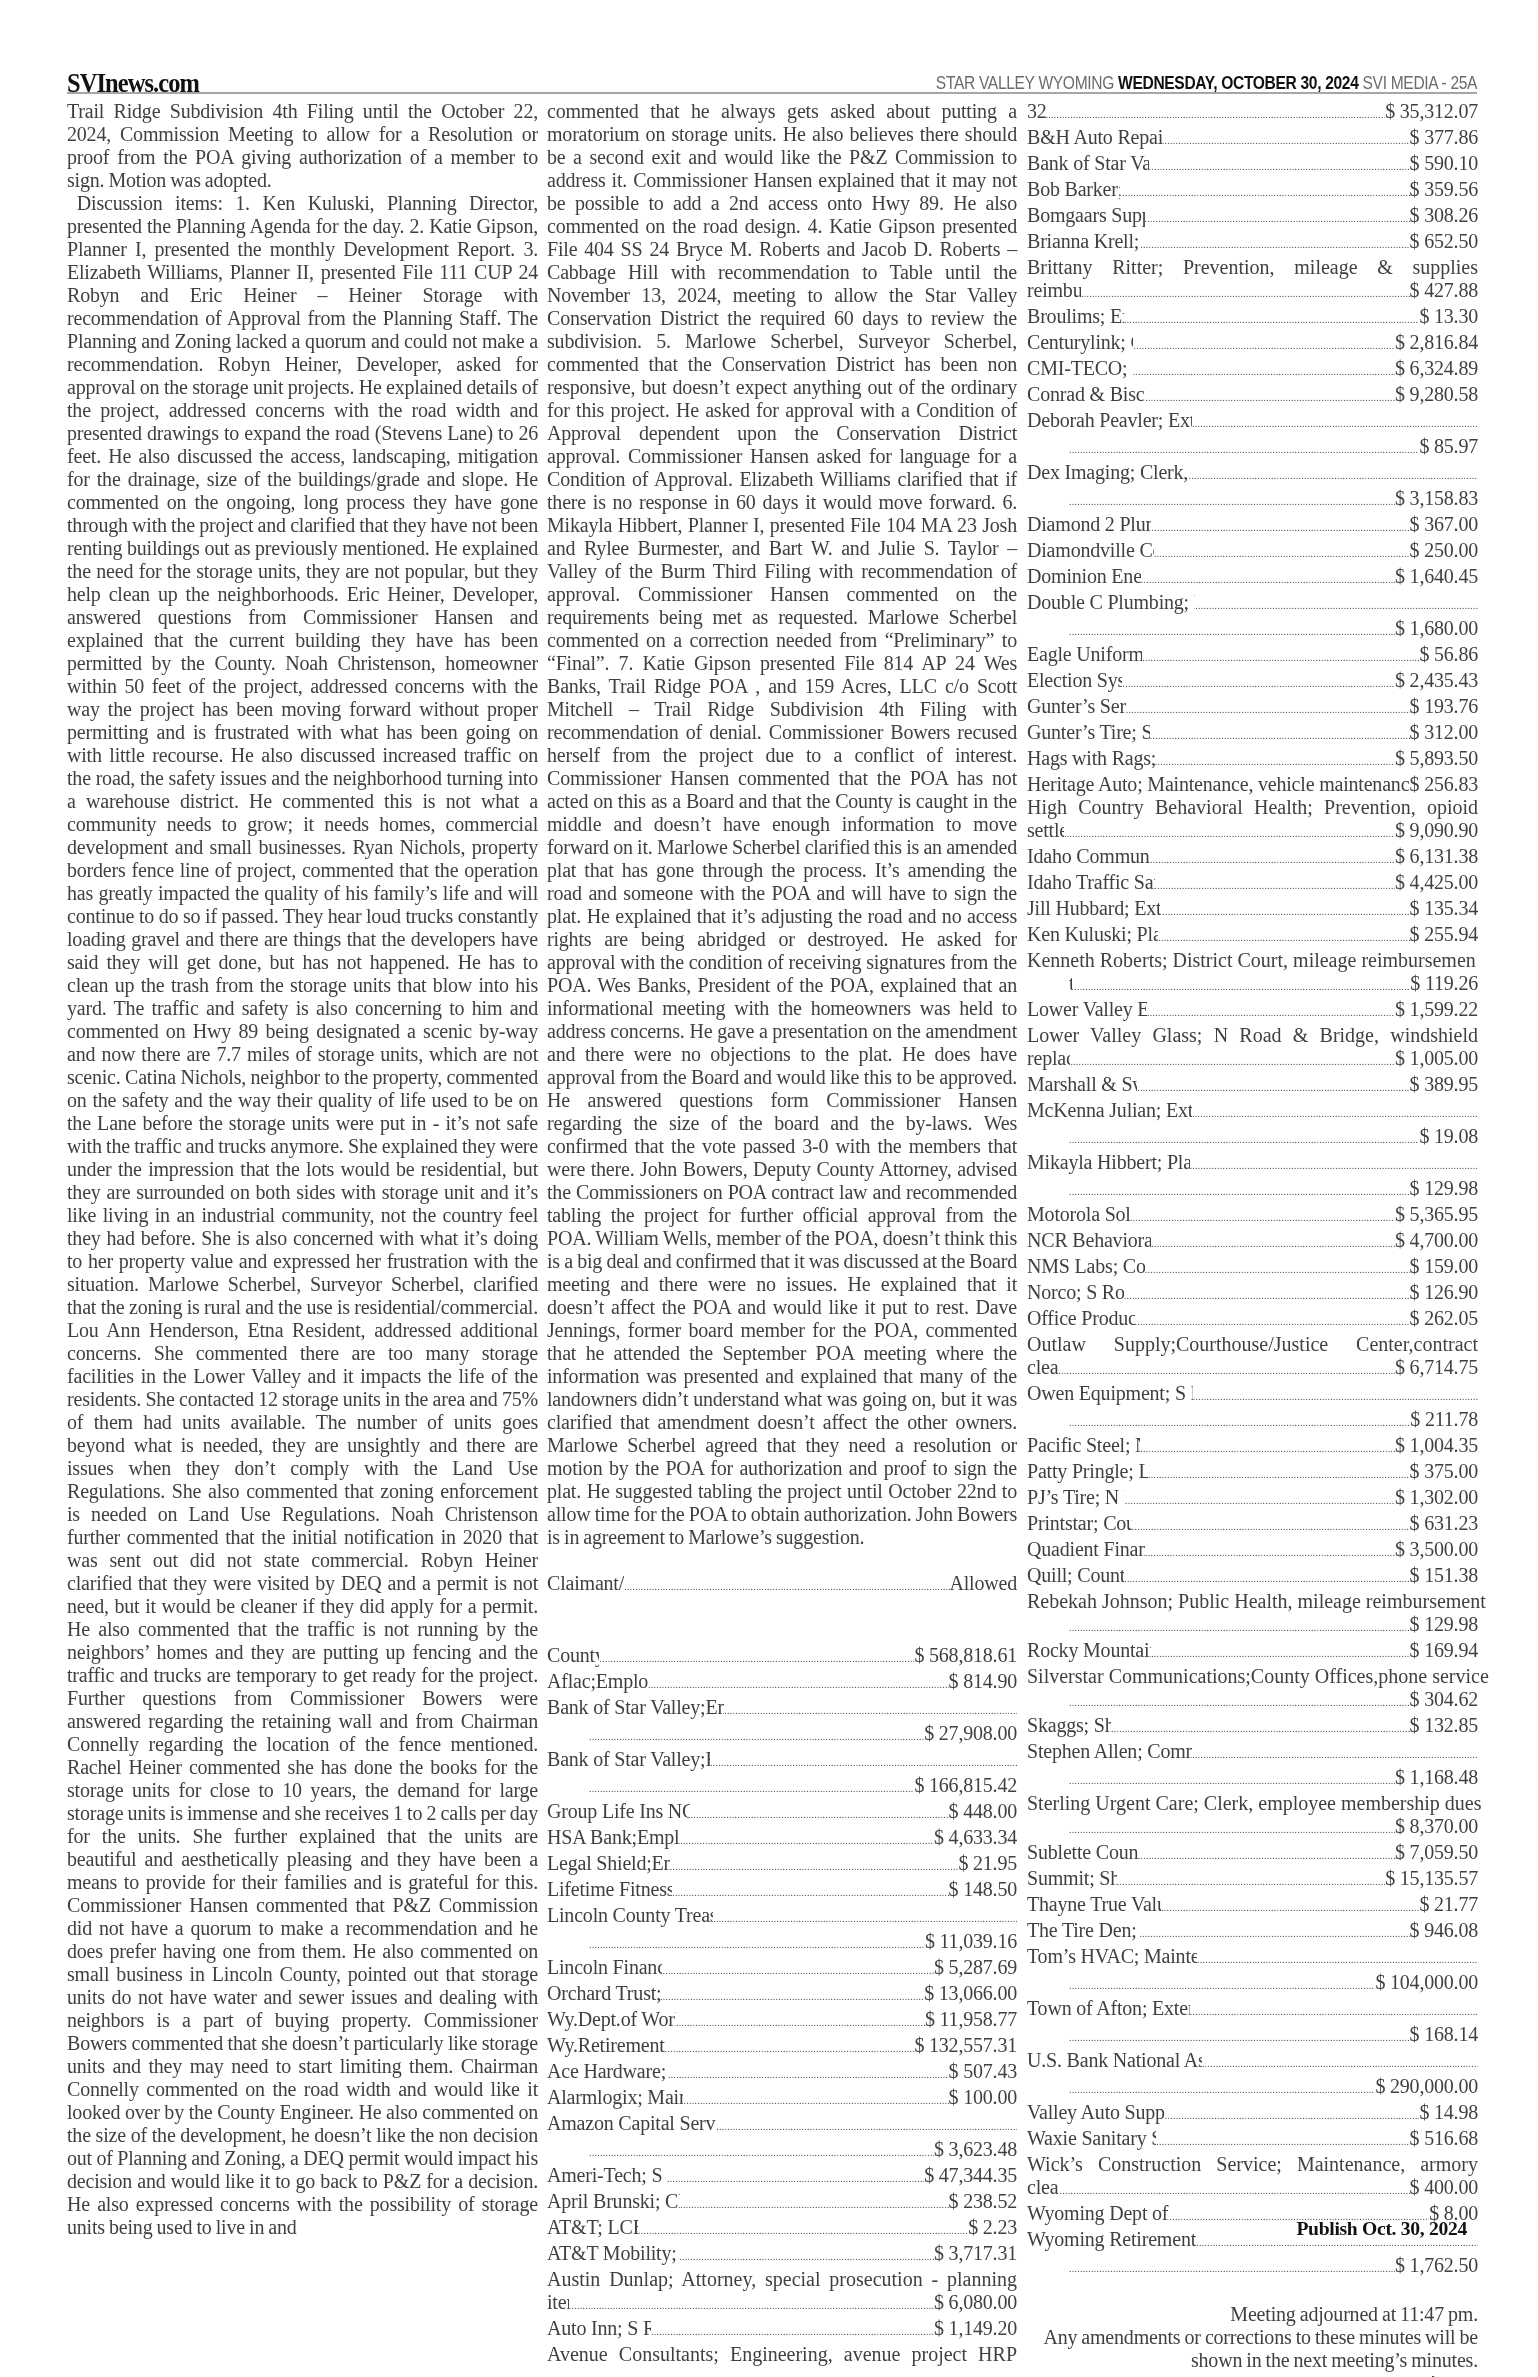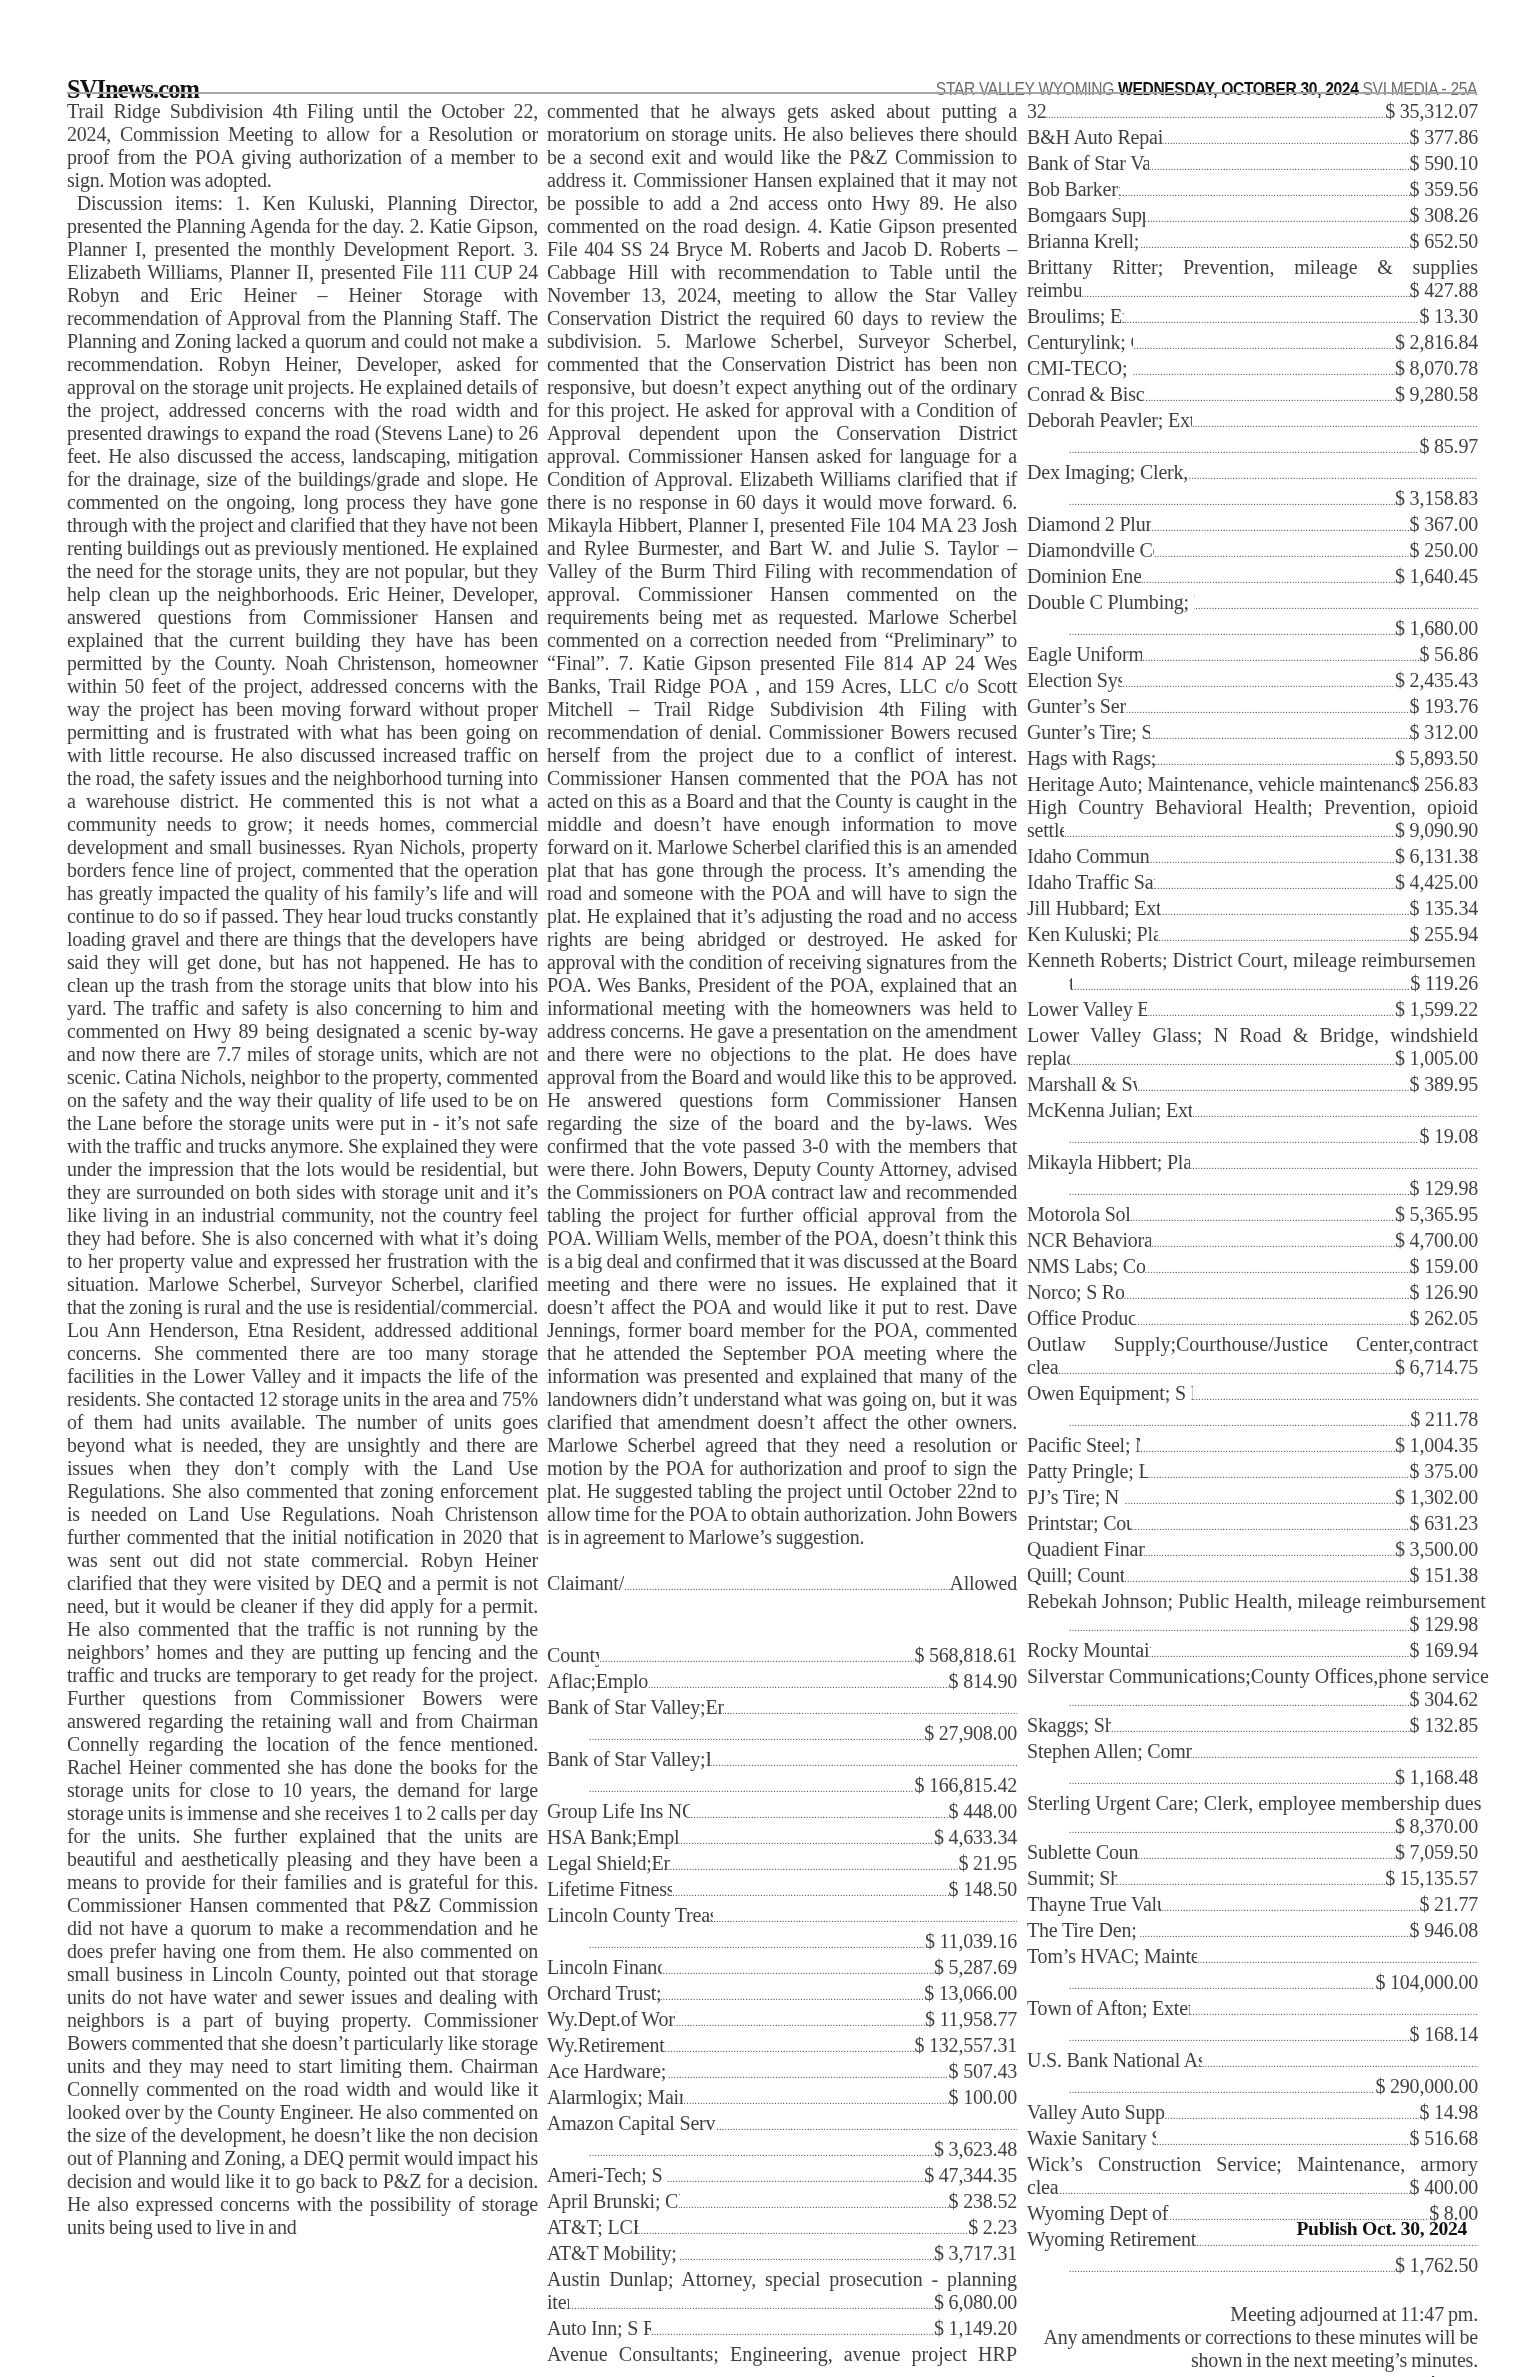--- a/index.html
+++ b/index.html
@@ -1,17 +1,17 @@
 <!DOCTYPE html>
 <html style="font-size:11.2px"><head>
 <meta charset="utf-8">
 <style>
   html, body { margin: 0; padding: 0; background: #ffffff; }
   body { width: 1538px; height: 2377px; position: relative; overflow: hidden; color: #111; }
-  .masthead { position: absolute; left: 67px; top: 74px; width: 1410px; height: 31px; }
+  .masthead { position: absolute; left: 67px; top: 68px; width: 1410px; height: 31px; }
   .site-name { position: absolute; left: 0; top: 0; font-family: "Liberation Serif", serif; font-weight: bold; font-size: 26.6px; letter-spacing: -1px; color: #111; transform: scaleX(0.92); transform-origin: left top; }
   .folio { position: absolute; right: 0; top: 4.2px; font-family: "Liberation Sans", sans-serif; font-size: 19px; letter-spacing: -0.4px; color: #6b6b6b; transform: scaleX(0.82); transform-origin: right top; white-space: nowrap; }
   .folio b { color: #111; font-weight: bold; }
   .rule { position: absolute; left: 67px; top: 92px; width: 1410px; height: 2.1px; background: #a6a6a6; }
   .col { position: absolute; top: 100px; font-family: Liberation Serif, serif; font-size: 20px; line-height: 23px; color: #404040; }
   .col1 { left: 67px; width: 471px; }
   .col2 { left: 547px; width: 470px; }
   .col3 { left: 1027px; width: 451px; }
   .col p { margin: 0; text-align: justify; hyphens: none; letter-spacing: -0.2px; word-spacing: -0.7px; }
   .col p.indent { text-indent: 9.8px; }
@@ -290,21 +290,21 @@
         <div class="row">
           <span class="name">Centurylink; County Offices, utilities</span>
           <span class="dots"></span>
           <span class="amt">$ 2,816.84</span>
         </div>
       </div>
       <div class="entry-wrap">
         <div class="row">
           <span class="name">CMI-TECO; S Road &amp; Bridge, parts</span>
           <span class="dots"></span>
-          <span class="amt">$ 8,070.78</span>
+          <span class="amt">$ 6,324.89</span>
         </div>
       </div>
       <div class="entry-wrap">
         <div class="row">
           <span class="name">Conrad &amp; Bischoff; N Road &amp; Bridge, fuel</span>
           <span class="dots"></span>
           <span class="amt">$ 9,280.58</span>
         </div>
       </div>
       <div class="entry-wrap">

